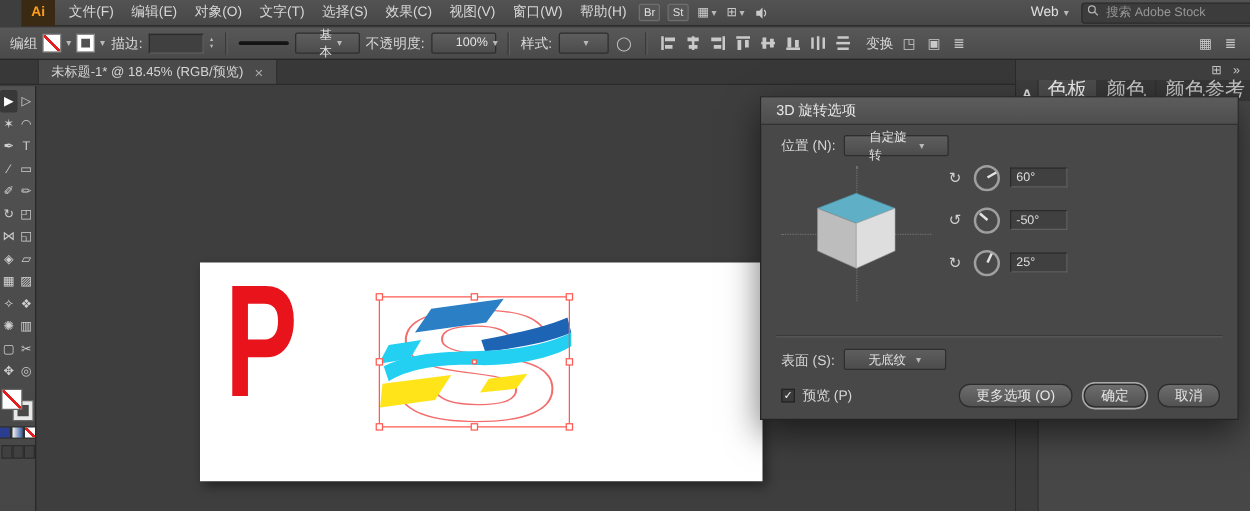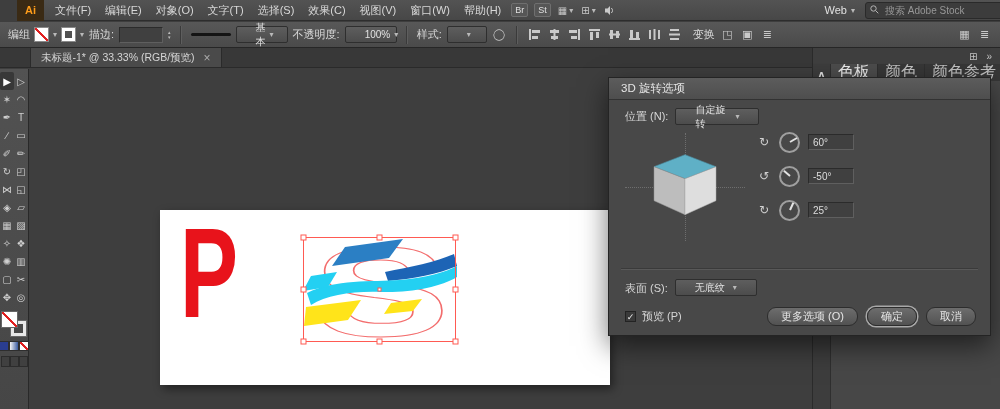--- a/index.html
+++ b/index.html
@@ -258,21 +258,21 @@
     <span class="mini-icon">◳</span>
     <span class="mini-icon">▣</span>
     <span class="mini-icon">≣</span>
     <span class="spacer"></span>
     <span class="mini-icon">▦</span>
     <span class="mini-icon">≣</span>
   </div>
 
   <div class="tabbar">
     <div class="doc-tab">
-      <span>未标题-1* @ 33.33% (RGB/预览)</span>
+      <span>未标题-1* @ 18.45% (RGB/预览)</span>
       <span class="close">×</span>
     </div>
   </div>
 
   <div class="toolbar">
     <div class="tools">
       <span class="tool active">▶</span>
       <span class="tool">▷</span>
       <span class="tool">✶</span>
       <span class="tool">◠</span>

